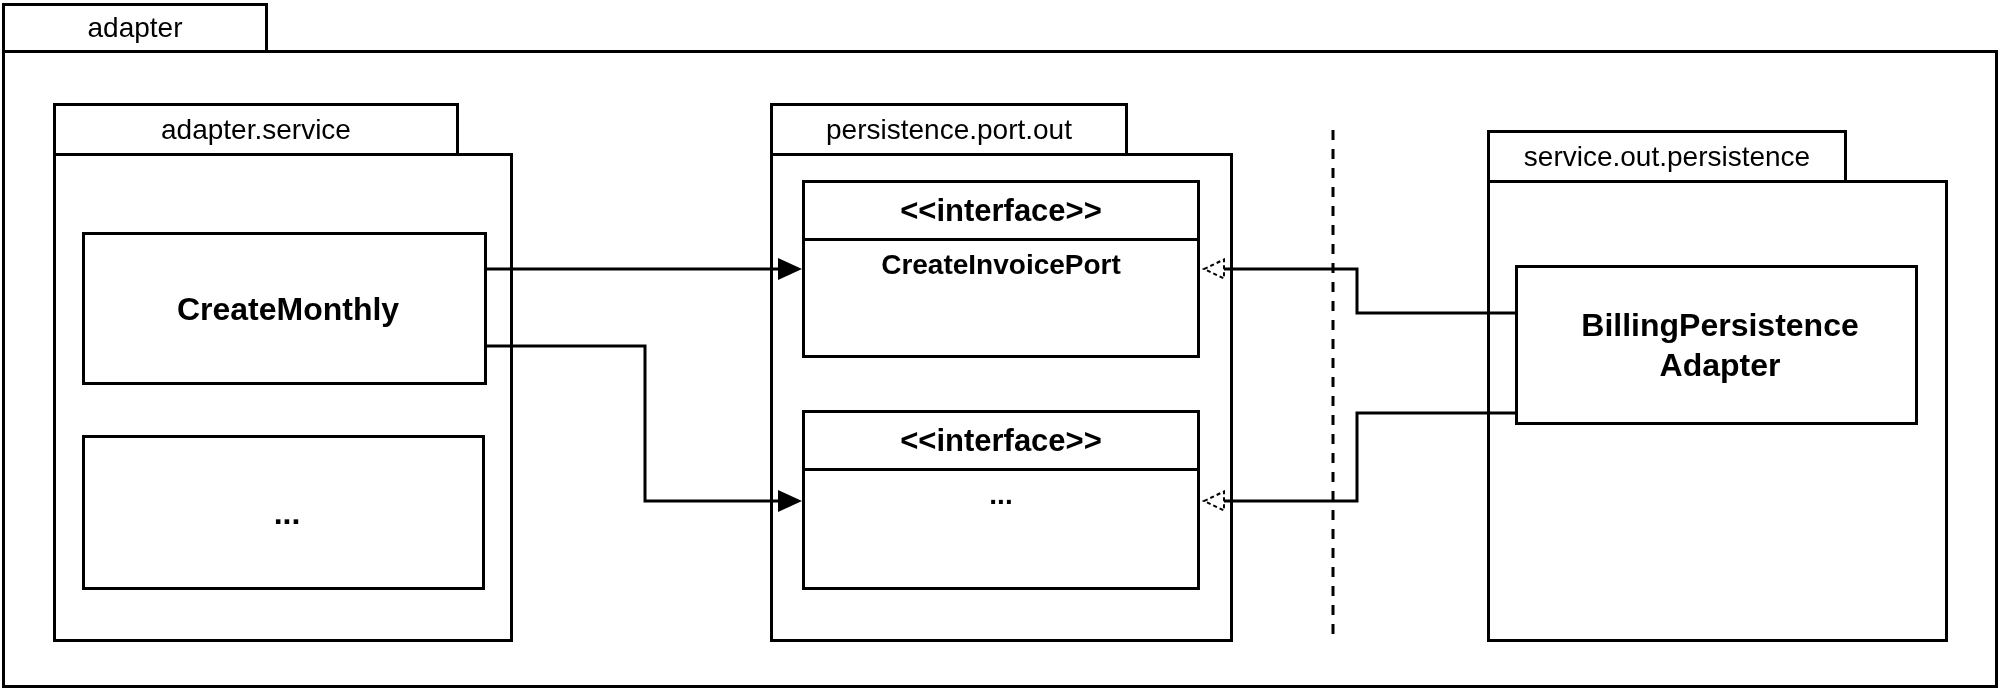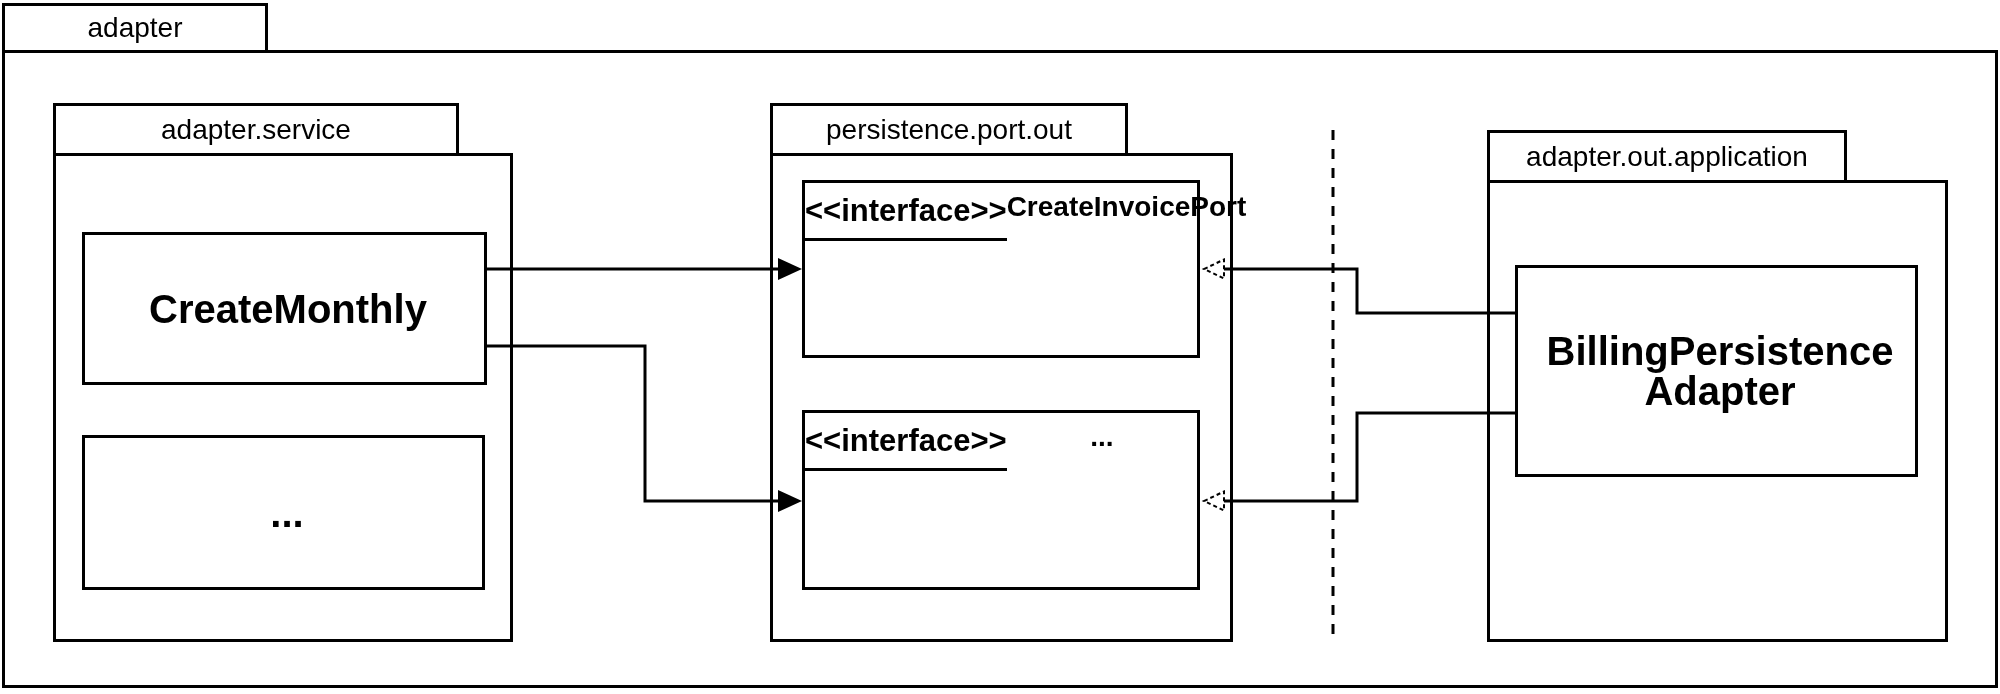--- a/index.html
+++ b/index.html
@@ -38,35 +38,35 @@
   
   .aop-tab{left:1487px;top:130px;width:360px;height:53px;}
   .aop-body{left:1487px;top:180px;width:461px;height:462px;}
 
   .classbox{
     position:absolute;
     box-sizing:border-box;
     border:3px solid #000;
     background:#fff;
     display:flex;flex-direction:column;align-items:center;justify-content:center;
-    font-size:40px;font-weight:700;
+    font-size:32px;font-weight:700;
     line-height:40px;
     text-align:center;
     padding-left:7px;
   }
   .svc-box{left:82px;top:232px;width:405px;height:153px;}
   .dots-box{left:82px;top:435px;width:403px;height:155px;}
-  .bpa-box{left:1515px;top:265px;width:403px;height:212px;}
+  .bpa-box{left:1515px;top:265px;width:403px;height:160px;}
 
   .ifacebox{
     position:absolute;
     box-sizing:border-box;
     border:3px solid #000;
     background:#fff;
-    display:flex;flex-direction:row;
+    display:flex;flex-direction:column;
     font-weight:700;font-size:31px;
     text-align:center;
   }
   .iface1{left:802px;top:180px;width:398px;height:178px;}
   .iface2{left:802px;top:410px;width:398px;height:180px;}
   .iface-header{
     box-sizing:border-box;
     height:58px;
     border-bottom:3px solid #000;
     display:flex;align-items:center;justify-content:center;
@@ -126,21 +126,21 @@
   <div class="ifacebox iface2">
     <div class="iface-header">
       <span>&lt;&lt;interface&gt;&gt;</span>
     </div>
     <div class="iface-body">
       <span>...</span>
     </div>
   </div>
 
   <div class="tab aop-tab">
-    <span>adapter.out.application</span>
+    <span>service.out.persistence</span>
   </div>
   <div class="pkg-body aop-body"></div>
 
   <div class="classbox bpa-box">
     <div>BillingPersistence</div>
     <div>Adapter</div>
   </div>
 
   <svg class="overlay" width="2000" height="694" viewBox="0 0 2000 694">
 

